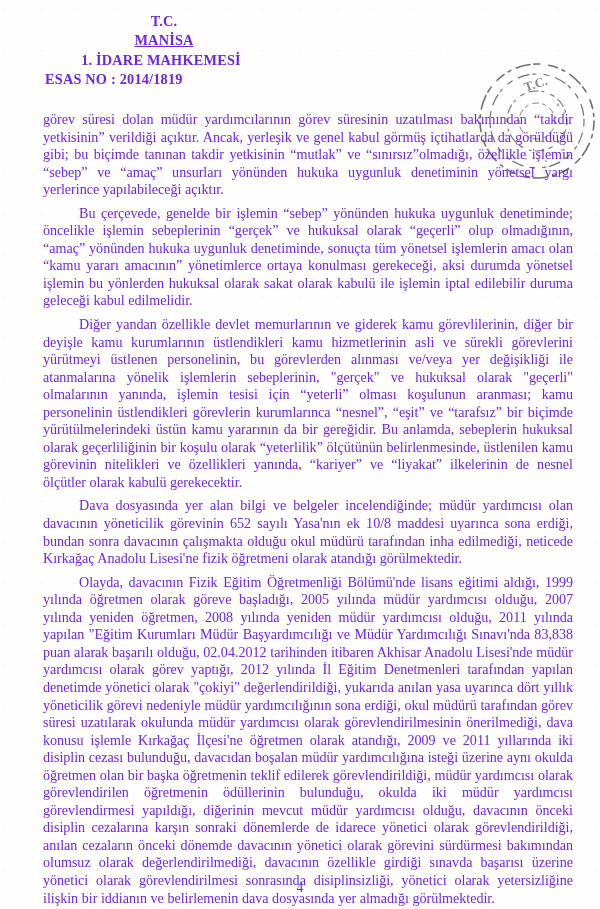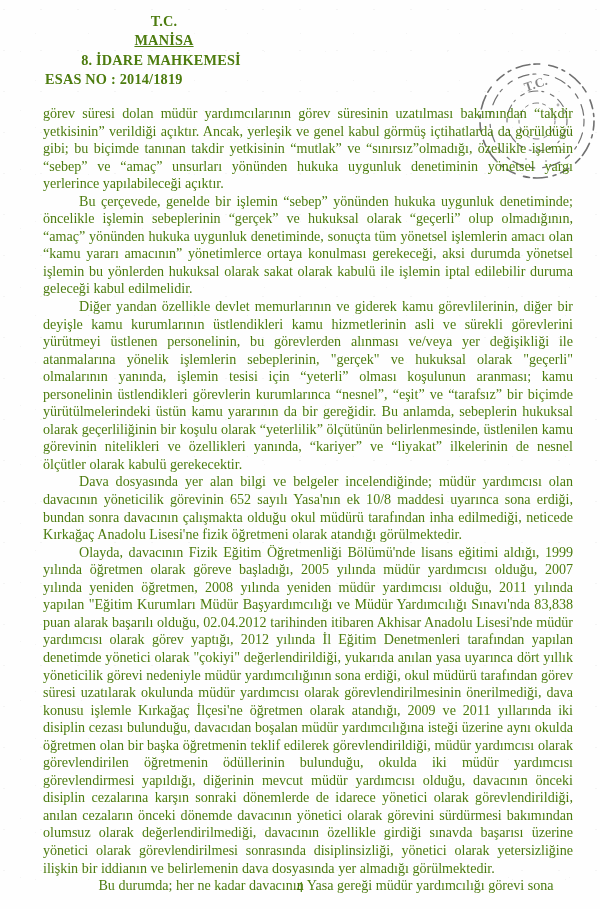--- a/index.html
+++ b/index.html
@@ -8,21 +8,21 @@
     padding: 0;
     background: #ffffff;
   }
   .page {
     position: relative;
     width: 600px;
     height: 909px;
     background: #fefefe;
     overflow: hidden;
     font-family: "Liberation Serif", "DejaVu Serif", serif;
-    color: #4d7c0f;
+    color: #6d28d9;
     box-sizing: border-box;
   }
 
   
   .doc-header {
     position: absolute;
     left: 45px;
     top: 12px;
     width: 230px;
     font-weight: bold;
@@ -43,21 +43,21 @@
     top: 105px;
     width: 530px;
     font-size: 14.1px;
     line-height: 17.55px;
     text-align: justify;
     text-justify: inter-word;
     letter-spacing: -0.02px;
     word-spacing: 0.1px;
   }
   .body-text p {
-    margin: 0 0 0 0;
+    margin: 6px 0 0 0;
     text-indent: 36px;
     text-align: justify;
   }
   .body-text p.no-indent { text-indent: 0; }
   .body-text p.last-open { text-align: center; }
 
   
   .page-number {
     position: absolute;
     left: 0;
@@ -94,21 +94,21 @@
   }
 </style>
 </head>
 <body>
 
 <div class="page">
 
   <div class="doc-header">
     <div class="ln-tc">T.C.</div>
     <div class="ln-city">MANİSA</div>
-    <div class="ln-court">8. İDARE MAHKEMESİ</div>
+    <div class="ln-court">1. İDARE MAHKEMESİ</div>
     <div class="ln-esas">ESAS NO : 2014/1819</div>
   </div>
 
   <div class="seal">
     <svg viewBox="0 0 126 126" xmlns="http://www.w3.org/2000/svg">
       <g fill="none" stroke="#1a1a1a" stroke-linecap="round">
         <circle cx="63" cy="63" r="57" stroke-width="1.6" stroke-dasharray="9 5 3 6 14 4 6 9"></circle>
         <circle cx="63" cy="63" r="47" stroke-width="1.2" stroke-dasharray="5 7 11 4 3 8"></circle>
         <circle cx="63" cy="63" r="30" stroke-width="1.1" stroke-dasharray="4 5 9 4 2 7"></circle>
         <circle cx="63" cy="63" r="18" stroke-width="0.9" stroke-dasharray="3 5 6 4"></circle>

